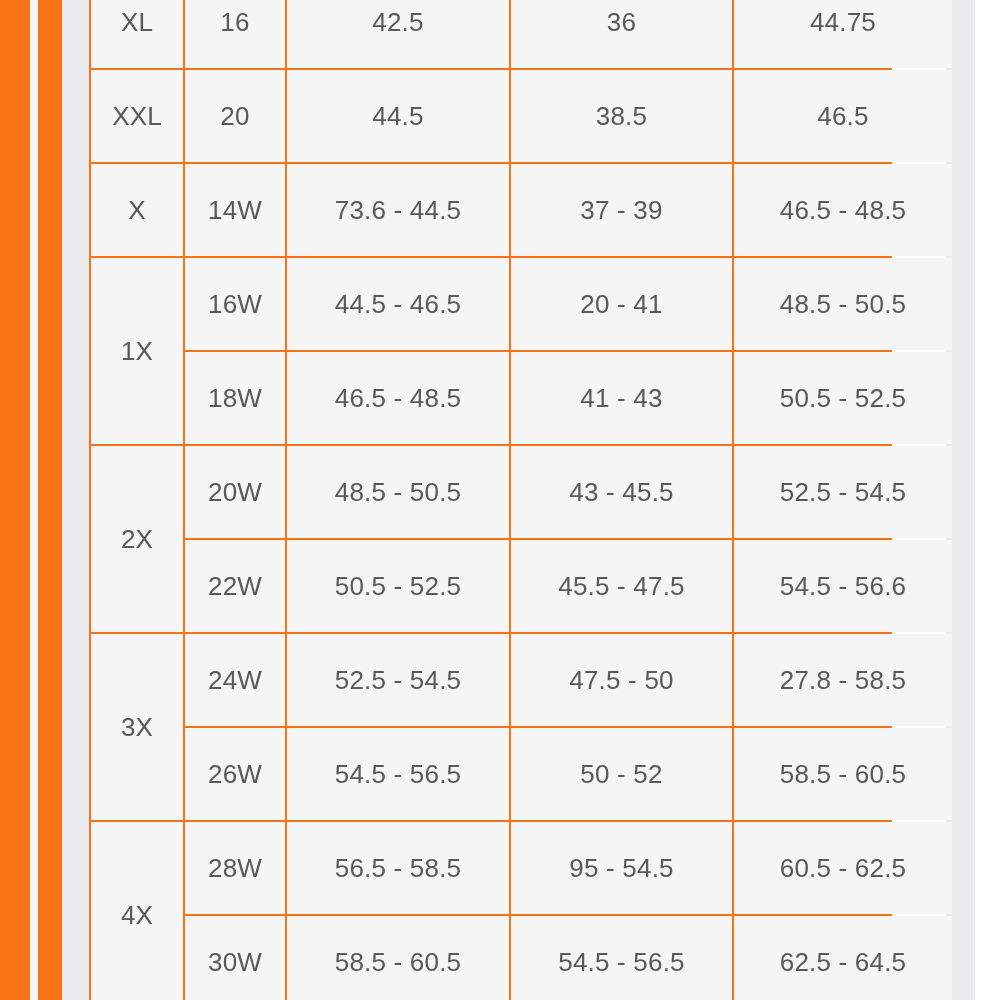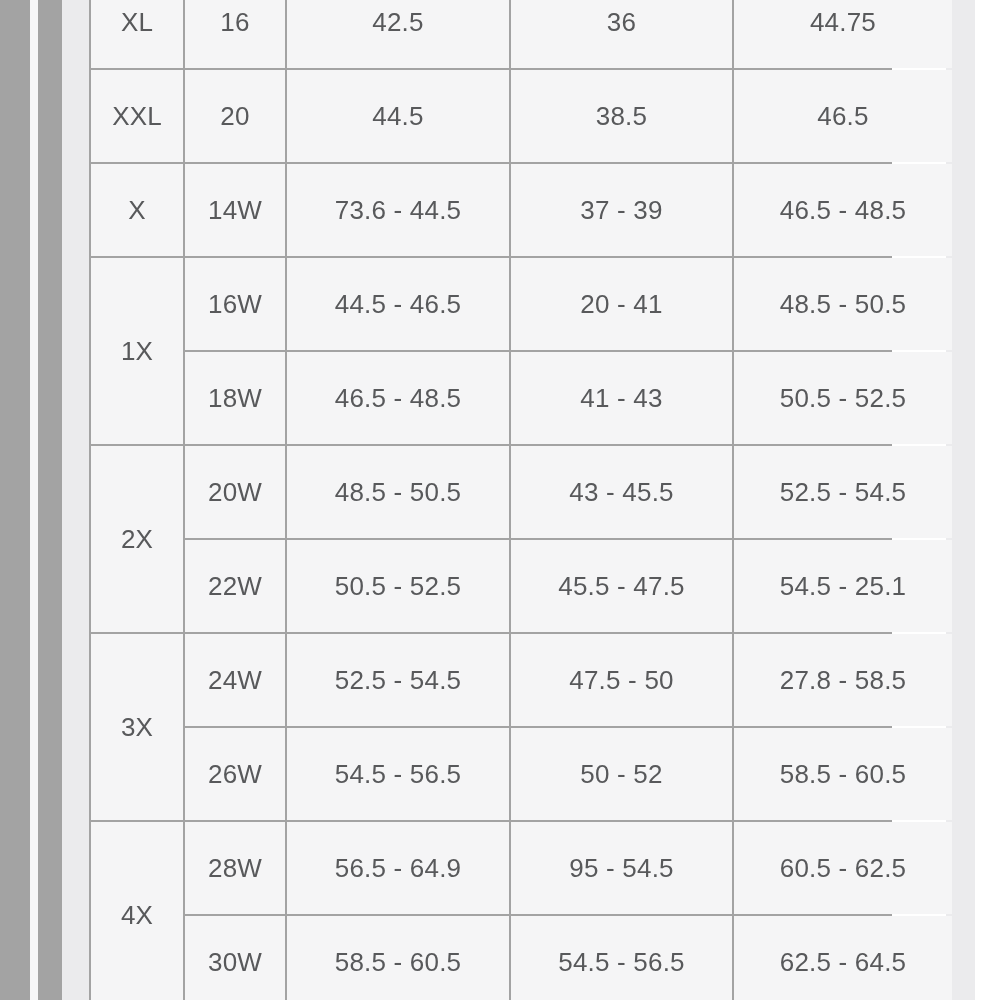--- a/index.html
+++ b/index.html
@@ -10,21 +10,21 @@
     height: 1000px;
     overflow: hidden;
     background: #ffffff;
     font-family: "Liberation Sans", sans-serif;
   }
 
   #page {
     position: relative;
     width: 892px;
     height: 1000px;
-    background: #a3a3a3;
+    background: #f97316;
   }
 
   
   .edge-rule-left {
     position: absolute;
     left: 30px;
     top: 0;
     width: 8px;
     height: 1000px;
     background: #f6f6f7;
@@ -143,39 +143,39 @@
             <td class="size-cell" rowspan="2">2X</td>
             <td class="num-cell">20W</td>
             <td>48.5 - 50.5</td>
             <td>43 - 45.5</td>
             <td>52.5 - 54.5</td>
           </tr>
           <tr>
             <td class="num-cell">22W</td>
             <td>50.5 - 52.5</td>
             <td>45.5 - 47.5</td>
-            <td>54.5 - 25.1</td>
+            <td>54.5 - 56.6</td>
           </tr>
           <tr>
             <td class="size-cell" rowspan="2">3X</td>
             <td class="num-cell">24W</td>
             <td>52.5 - 54.5</td>
             <td>47.5 - 50</td>
             <td>27.8 - 58.5</td>
           </tr>
           <tr>
             <td class="num-cell">26W</td>
             <td>54.5 - 56.5</td>
             <td>50 - 52</td>
             <td>58.5 - 60.5</td>
           </tr>
           <tr>
             <td class="size-cell" rowspan="2">4X</td>
             <td class="num-cell">28W</td>
-            <td>56.5 - 64.9</td>
+            <td>56.5 - 58.5</td>
             <td>95 - 54.5</td>
             <td>60.5 - 62.5</td>
           </tr>
           <tr>
             <td class="num-cell">30W</td>
             <td>58.5 - 60.5</td>
             <td>54.5 - 56.5</td>
             <td>62.5 - 64.5</td>
           </tr>
         </tbody>

